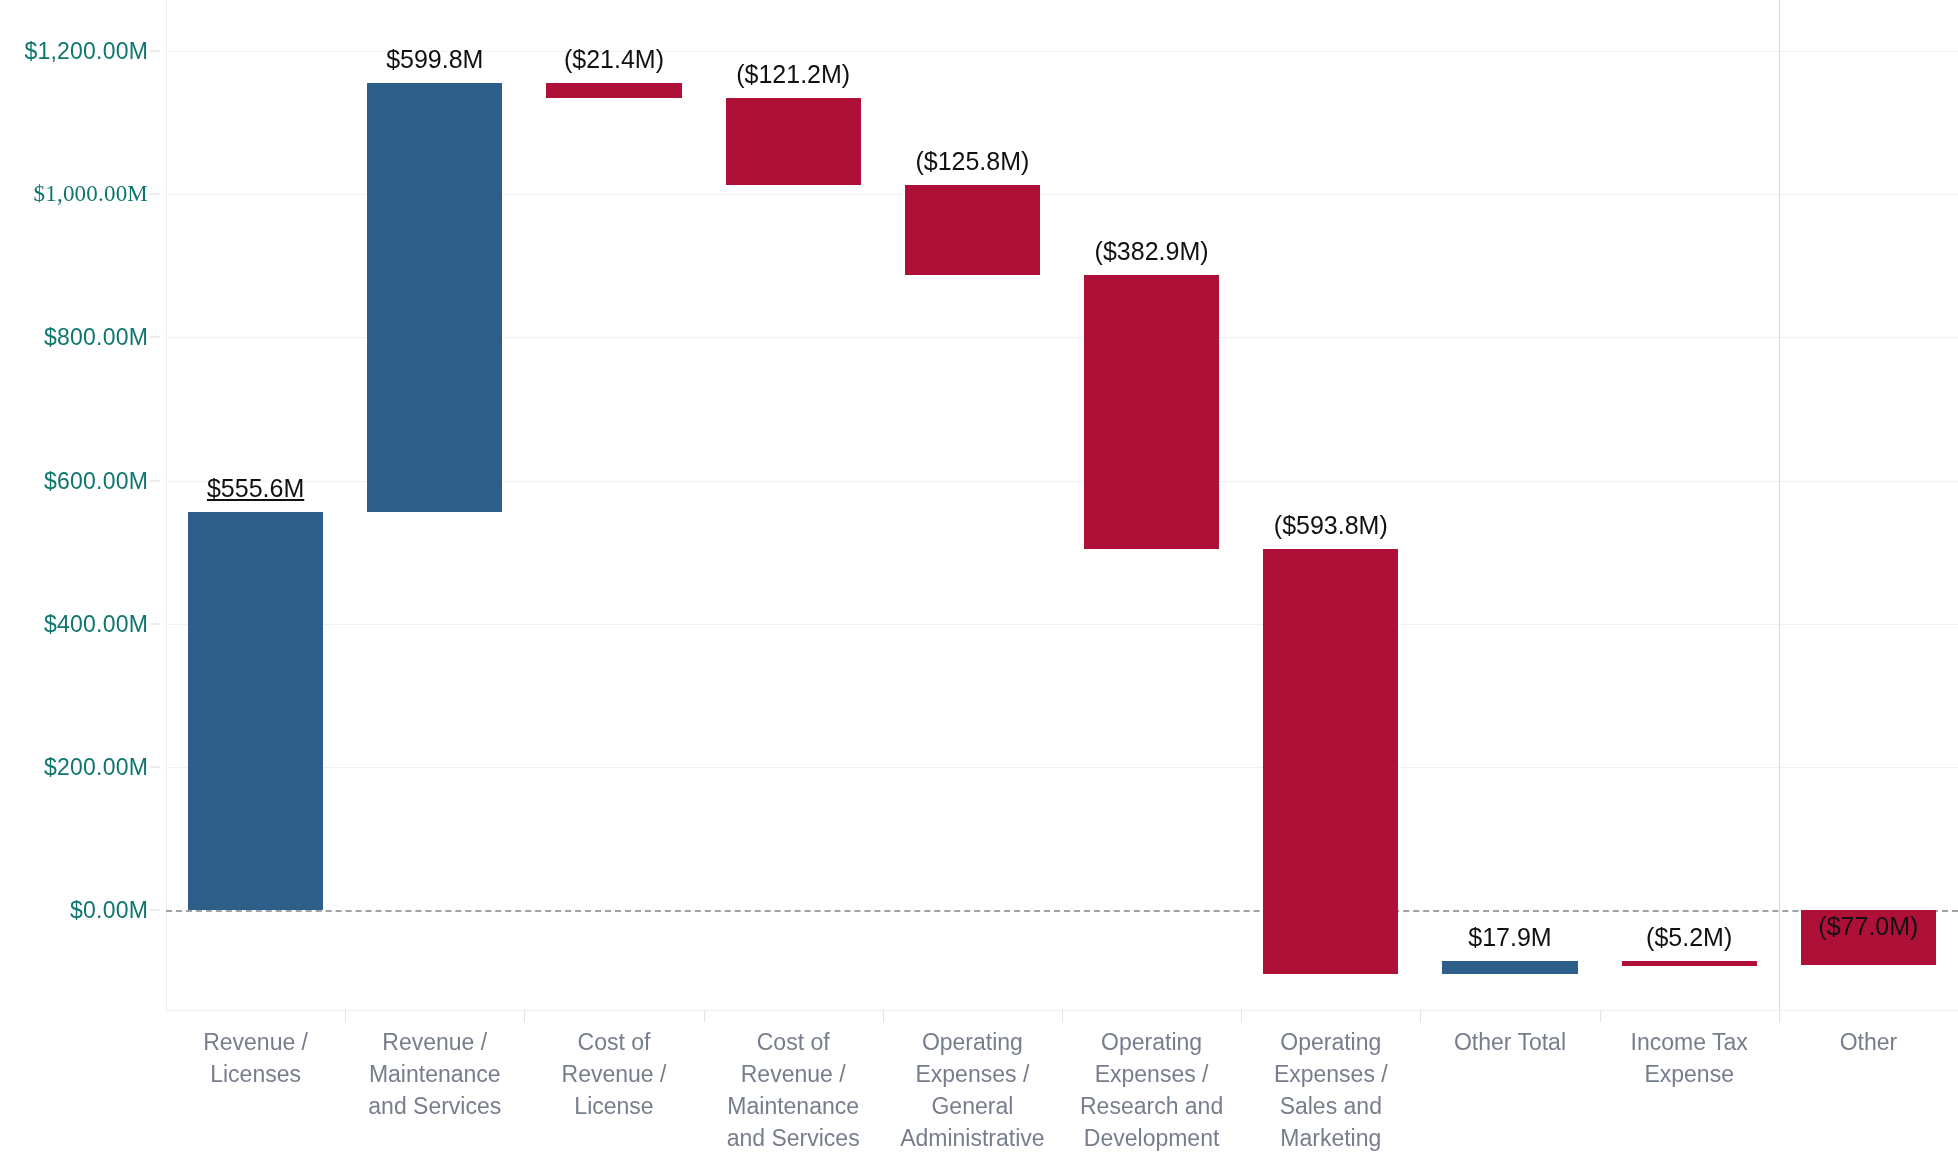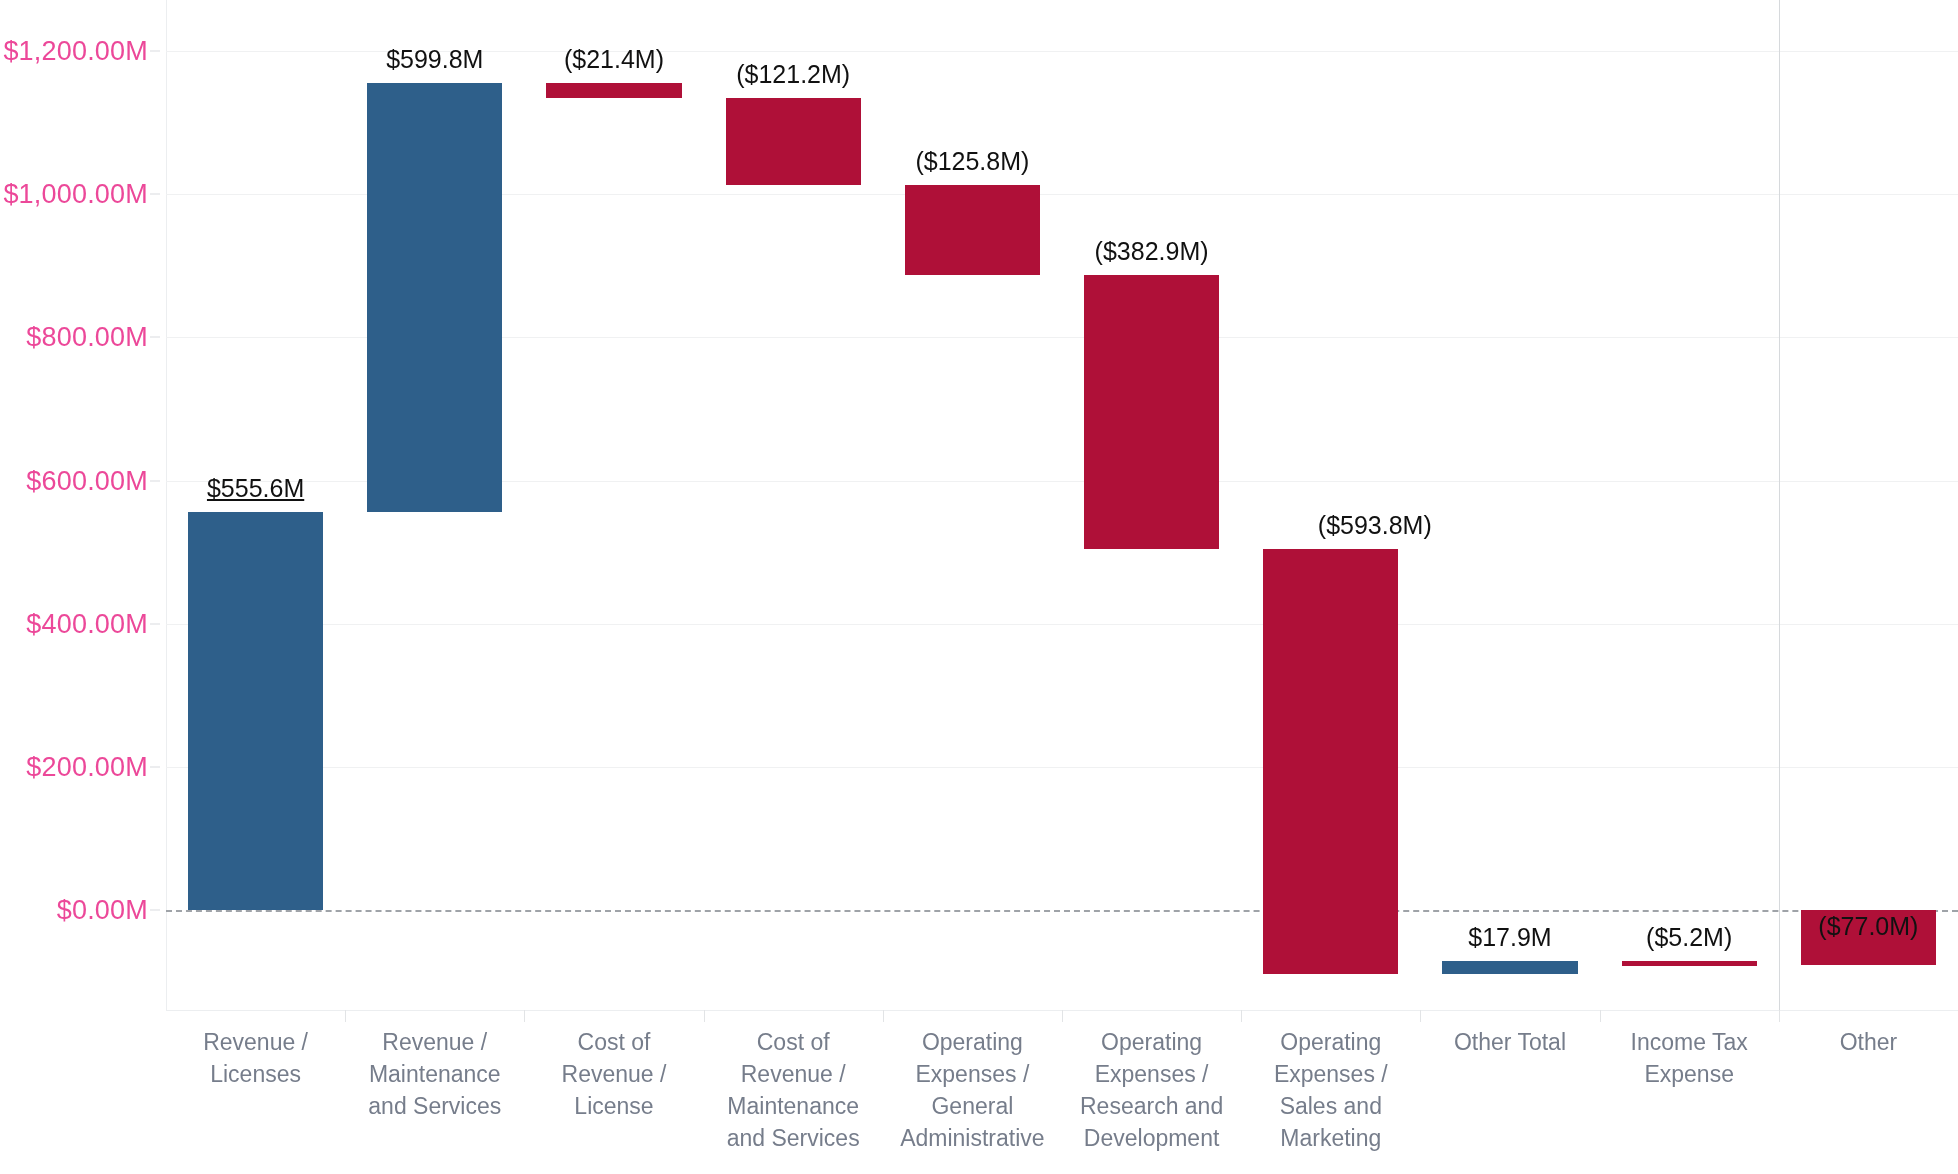--- a/index.html
+++ b/index.html
@@ -32,22 +32,22 @@
     position: absolute;
     left: 0px;
     top: 0px;
     width: 160px;
     height: 1010px;
   }
   .y-tick-label {
     position: absolute;
     right: 12px;
     transform: translateY(-50%);
-    font-size: 27px;
-    color: #ec4899;
+    font-size: 23px;
+    color: #0f766e;
     white-space: nowrap;
     letter-spacing: 0.2px;
   }
   .y-tick-dash {
     position: absolute;
     right: 0px;
     width: 10px;
     height: 1px;
     background: #d9dcdf;
     transform: translateY(-50%);
@@ -129,21 +129,21 @@
   }
 </style>
 </head>
 <body>
 
 <div id="chart-root">
 
   <div class="y-axis-labels" id="y-axis">
       <div class="y-tick-label" style="top: 51px;">$1,200.00M</div>
       <div class="y-tick-dash" style="top: 51px;"></div>
-      <div class="y-tick-label" style="top: 194.167px;">$1,000.00M</div>
+      <div class="y-tick-label" style="top: 194.167px; font-family: Liberation Serif, serif;">$1,000.00M</div>
       <div class="y-tick-dash" style="top: 194.167px;"></div>
       <div class="y-tick-label" style="top: 337.333px; text-align: right;">$800.00M</div>
       <div class="y-tick-dash" style="top: 337.333px;"></div>
       <div class="y-tick-label" style="top: 480.5px;">$600.00M</div>
       <div class="y-tick-dash" style="top: 480.5px;"></div>
       <div class="y-tick-label" style="top: 623.667px;">$400.00M</div>
       <div class="y-tick-dash" style="top: 623.667px;"></div>
       <div class="y-tick-label" style="top: 766.833px;">$200.00M</div>
       <div class="y-tick-dash" style="top: 766.833px;"></div>
       <div class="y-tick-label" style="top: 910px;">$0.00M</div>
@@ -167,21 +167,21 @@
       <div class="bar-label" style="left: 268.8px; top: 44.9262px;">$599.8M</div>
       <div class="bar" title="Cost of Revenue / License: ($21.4M)" style="left: 380.352px; top: 82.9262px; width: 135.296px; height: 15.3188px; background: rgb(175, 16, 56);"></div>
       <div class="bar-label" style="left: 448px; top: 44.9262px;">($21.4M)</div>
       <div class="bar" title="Cost of Revenue / Maintenance and Services: ($121.2M)" style="left: 559.552px; top: 98.245px; width: 135.296px; height: 86.759px; background: rgb(175, 16, 56);"></div>
       <div class="bar-label" style="left: 627.2px; top: 60.245px;">($121.2M)</div>
       <div class="bar" title="Operating Expenses / General Administrative: ($125.8M)" style="left: 738.752px; top: 185.004px; width: 135.296px; height: 90.0518px; background: rgb(175, 16, 56);"></div>
       <div class="bar-label" style="left: 806.4px; top: 147.004px;">($125.8M)</div>
       <div class="bar" title="Operating Expenses / Research and Development: ($382.9M)" style="left: 917.952px; top: 275.056px; width: 135.296px; height: 274.093px; background: rgb(175, 16, 56);"></div>
       <div class="bar-label" style="left: 985.6px; top: 237.056px;">($382.9M)</div>
       <div class="bar" title="Operating Expenses / Sales and Marketing: ($593.8M)" style="left: 1097.15px; top: 549.148px; width: 135.296px; height: 425.062px; background: rgb(175, 16, 56);"></div>
-      <div class="bar-label" style="left: 1164.8px; top: 511.148px; margin-left: 44px;">($593.8M)</div>
+      <div class="bar-label" style="left: 1164.8px; top: 511.148px;">($593.8M)</div>
       <div class="bar" title="Other Income: $17.9M" style="left: 1276.35px; top: 961.397px; width: 135.296px; height: 12.8134px; background: rgb(46, 95, 138);"></div>
       <div class="bar-label" style="left: 1344px; top: 923.397px;">$17.9M</div>
       <div class="bar" title="Income Tax Expense: ($5.2M)" style="left: 1455.55px; top: 961.397px; width: 135.296px; height: 5px; background: rgb(175, 16, 56);"></div>
       <div class="bar-label" style="left: 1523.2px; top: 923.397px;">($5.2M)</div>
       <div class="bar" title="Total: ($77.0M)" style="left: 1634.75px; top: 910px; width: 135.296px; height: 55.1192px; background: rgb(175, 16, 56);"></div>
       <div class="bar-label" style="left: 1702.4px; top: 872px; margin-top: 40px;">($77.0M)</div>
     </div>
 
   <div class="x-axis" id="x-axis">
     <div class="x-axis-top-rule"></div>

